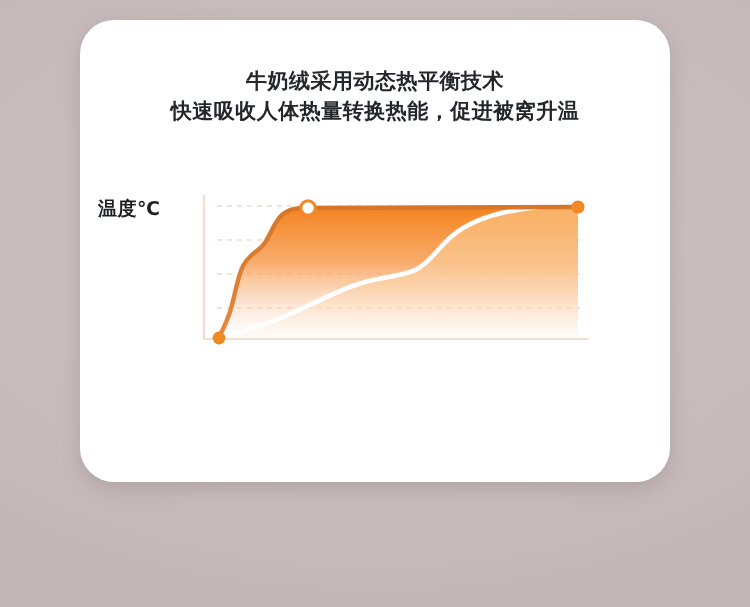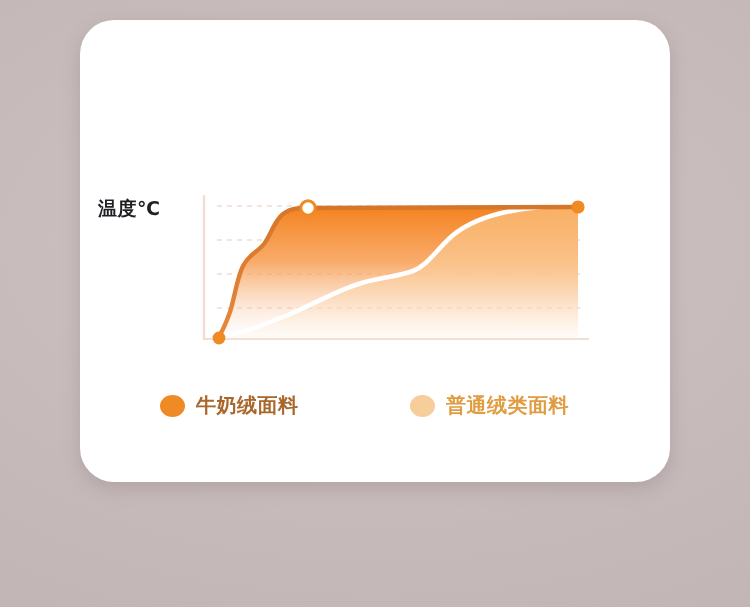--- a/index.html
+++ b/index.html
@@ -136,20 +136,24 @@
     letter-spacing: 0.5px;
   }
 </style>
 </head>
 <body>
 
 <div class="page">
 
   <div class="card">
 
+    <div class="headline">
+      <span>牛奶绒采用动态热平衡技术</span>
+      <span class="line2">快速吸收人体热量转换热能，促进被窝升温</span>
+    </div>
 
     <div class="chart">
 
       <svg class="chart-svg" viewBox="0 0 590 462">
         <defs>
           <linearGradient id="gradMilk" x1="0" y1="0" x2="0" y2="1">
             <stop offset="0%" stop-color="#f4821f" stop-opacity="1"></stop>
             <stop offset="42%" stop-color="#f79a4b" stop-opacity="0.82"></stop>
             <stop offset="72%" stop-color="#f8bb8c" stop-opacity="0.42"></stop>
             <stop offset="100%" stop-color="#fdf2ea" stop-opacity="0.10"></stop>
@@ -213,26 +217,16 @@
                  L 498,187" fill="none" stroke="url(#gradStroke)" stroke-width="4.4" stroke-linecap="round" stroke-linejoin="round"></path>
 
         <circle cx="139" cy="318" r="6.4" fill="#ef8a25"></circle>
         <circle cx="228" cy="188" r="7.2" fill="#ffffff" stroke="#ef8a25" stroke-width="3"></circle>
         <circle cx="498" cy="187" r="6.6" fill="#ef8a25"></circle>
       </svg>
 
       <div class="y-axis-label">温度℃</div>
 
 
-      <div class="legend">
-        <div class="legend-item a">
-          <span class="legend-dot" style="background:#ef8a25"></span>
-          <span class="legend-text" style="color:#a9672b">牛奶绒面料</span>
-        </div>
-        <div class="legend-item b">
-          <span class="legend-dot" style="background:#f7cd9a"></span>
-          <span class="legend-text" style="color:#e09c41">普通绒类面料</span>
-        </div>
-      </div>
 
     </div>
   </div>
 </div>
 
 </body></html>

